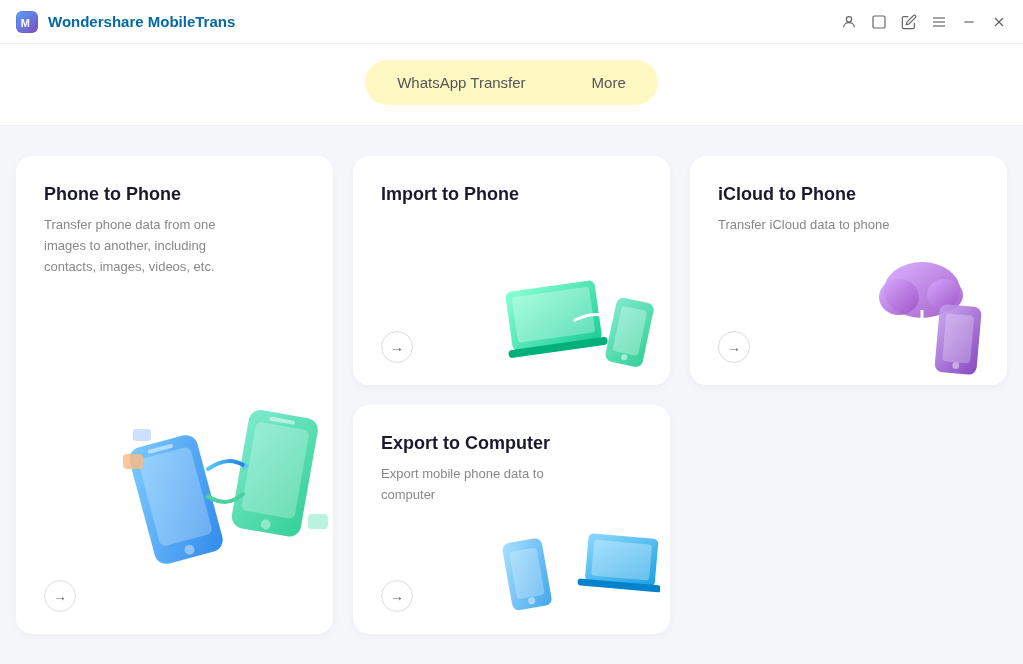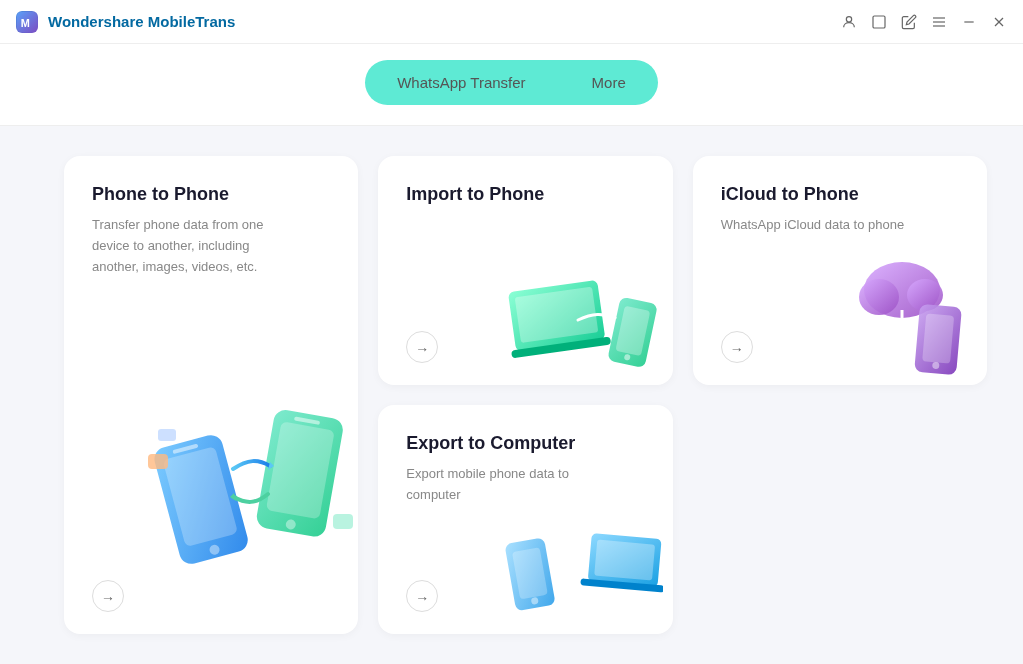--- a/index.html
+++ b/index.html
@@ -71,21 +71,21 @@
       background: #fff;
       padding: 16px 0 20px;
       display: flex;
       justify-content: center;
       gap: 0;
       border-bottom: 1px solid #eee;
     }
     .nav-tabs {
       display: flex;
       align-items: center;
-      background: #5eead4;
+      background: #fef9c3;
       border-radius: 50px;
       padding: 4px;
       gap: 10px;
     }
     .nav-tab {
       padding: 10px 28px;
       border-radius: 50px;
       font-size: 15px;
       cursor: pointer;
       color: #555;
@@ -95,27 +95,26 @@
     }
     .nav-tab.active {
       background: #2b7de9;
       color: #fff;
       font-weight: 500;
     }
 
     
     .main-content {
       flex: 1;
-      padding: 30px 36px;
+      padding: 30px 16px;
       display: grid;
       grid-template-columns: 1fr 1fr 1fr;
       grid-template-rows: auto auto;
       gap: 20px;
       overflow: hidden;
-      margin-left: 28px;
     }
 
     
     .card {
       background: #fff;
       border-radius: 16px;
       padding: 28px 28px 24px;
       position: relative;
       overflow: hidden;
       cursor: pointer;
@@ -264,21 +263,21 @@
   <div class="nav-tabs">
     <div class="nav-tab">WhatsApp Transfer</div>
     <div class="nav-tab">More</div>
   </div>
 </div>
 
 <div class="main-content">
 
   <div class="card card-large">
     <div class="card-title">Phone to Phone</div>
-    <div class="card-desc">Transfer phone data from one device to another, including another, images, videos, etc.</div>
+    <div class="card-desc">Transfer phone data from one images to another, including contacts, images, videos, etc.</div>
 
     <div class="phone-to-phone-illustration">
       <svg viewBox="0 0 220 200" class="illus-svg">
 
         <defs>
           <linearGradient id="bluePhone" x1="0%" y1="0%" x2="100%" y2="100%">
             <stop offset="0%" style="stop-color:#6ec6ff"></stop>
             <stop offset="100%" style="stop-color:#1a7de9"></stop>
           </linearGradient>
           <linearGradient id="greenPhone" x1="0%" y1="0%" x2="100%" y2="100%">
@@ -348,21 +347,21 @@
 
         <path d="M75 65 C90 58, 100 58, 110 63" stroke="white" stroke-width="3" fill="none" stroke-linecap="round"></path>
         <polygon points="110,59 114,63 108,67" fill="white"></polygon>
       </svg>
     </div>
     <div class="arrow-btn">→</div>
   </div>
 
   <div class="card" style="position:relative; min-height: 180px;">
     <div class="card-title">iCloud to Phone</div>
-    <div class="card-desc">WhatsApp iCloud data to phone</div>
+    <div class="card-desc">Transfer iCloud data to phone</div>
 
     <div class="icloud-illustration">
       <svg viewBox="0 0 150 130" class="illus-svg">
         <defs>
           <linearGradient id="purpleCloud" x1="0%" y1="0%" x2="100%" y2="100%">
             <stop offset="0%" style="stop-color:#d8aaff"></stop>
             <stop offset="100%" style="stop-color:#9b4fc4"></stop>
           </linearGradient>
           <linearGradient id="purplePhone" x1="0%" y1="0%" x2="100%" y2="100%">
             <stop offset="0%" style="stop-color:#c8a0f0"></stop>

